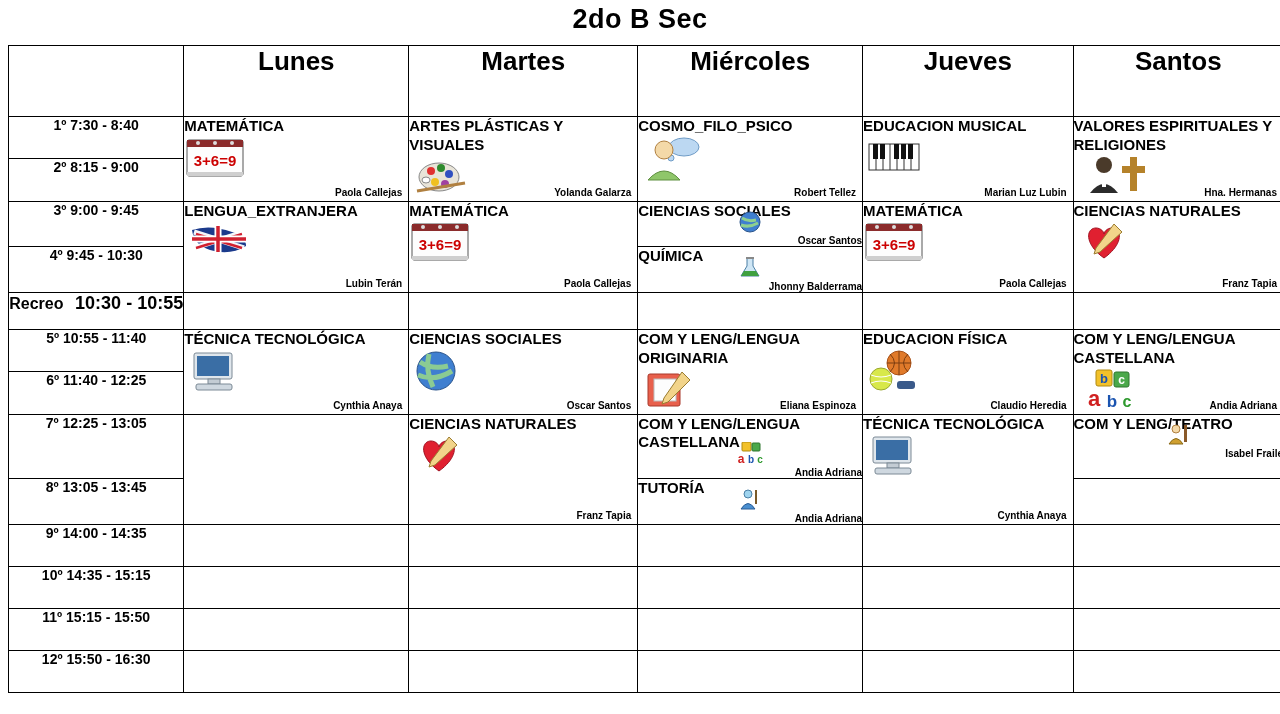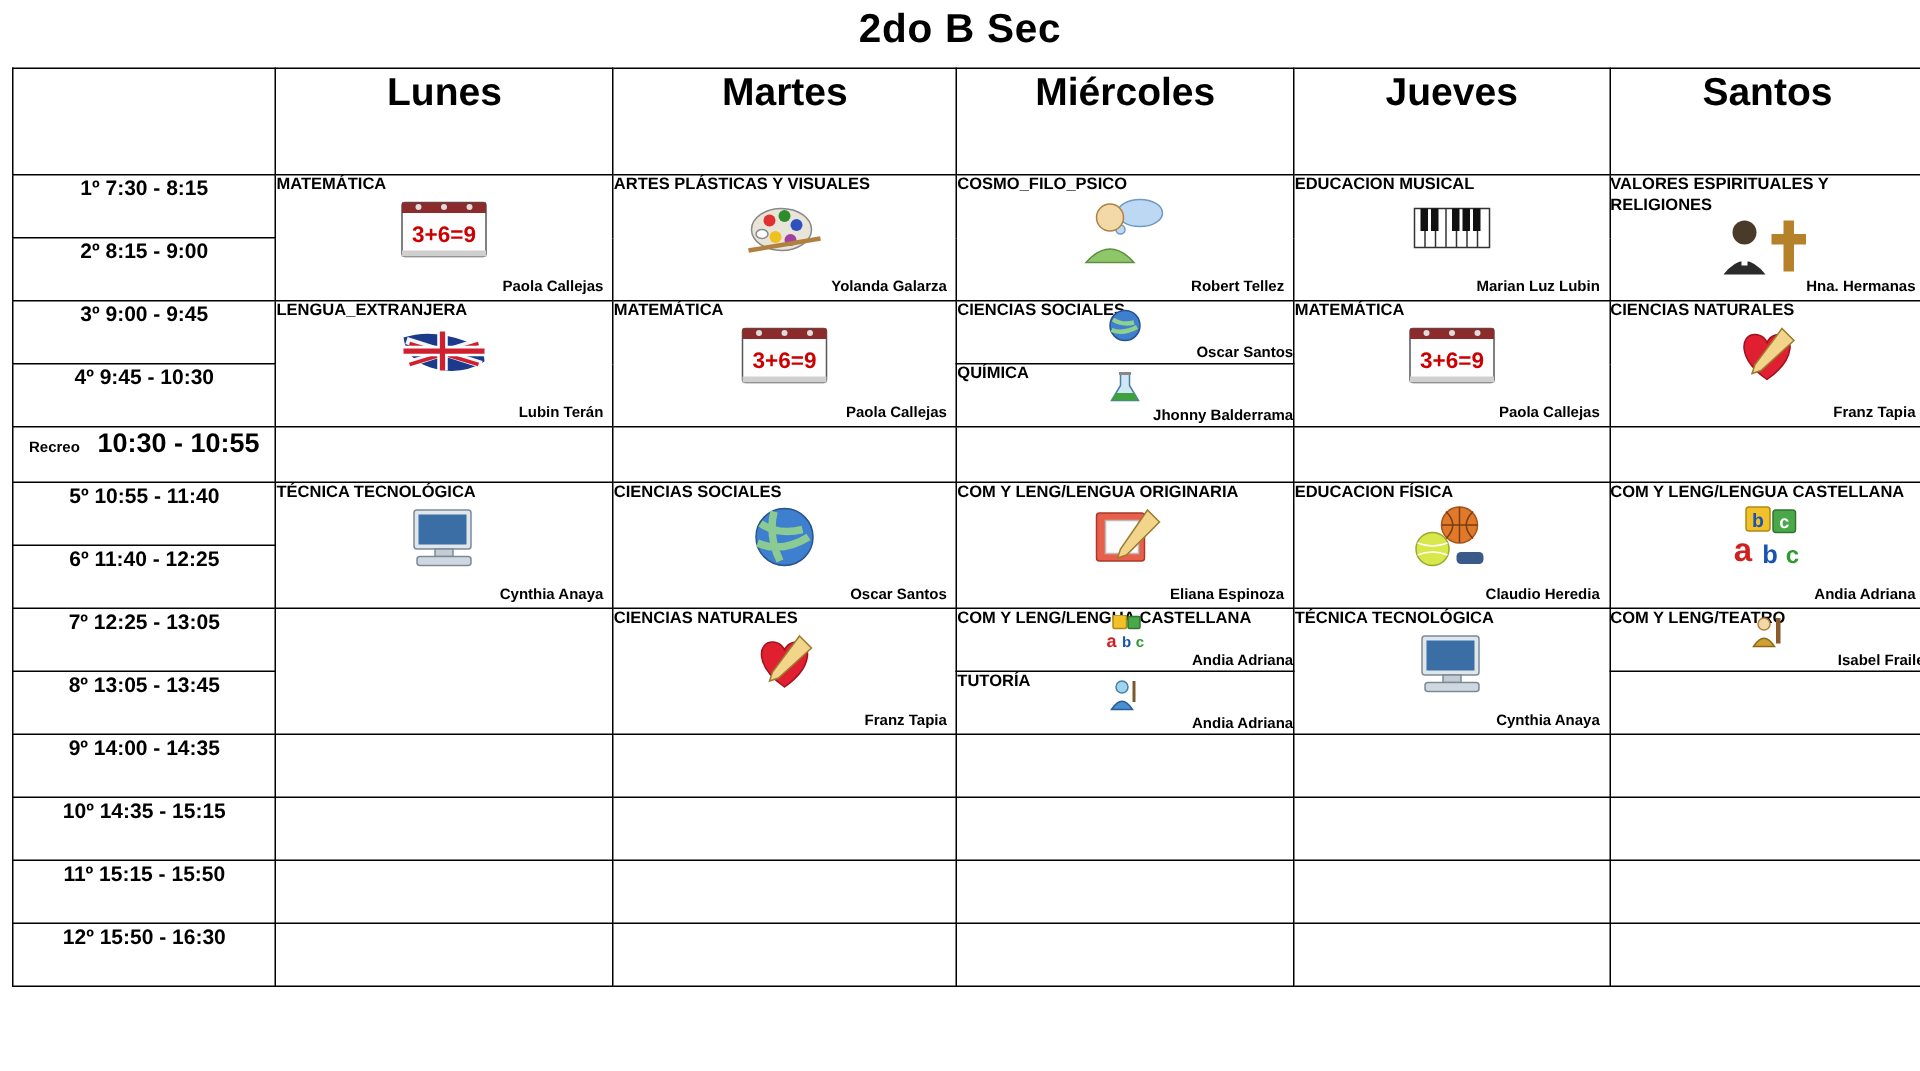--- a/index.html
+++ b/index.html
@@ -51,52 +51,51 @@
     vertical-align: middle;
     white-space: nowrap;
   }
   td.recreocell {
     text-align: center;
     font-size: 14px;
     font-weight: bold;
     vertical-align: middle;
     height: 36px;
   }
-  td.recreocell .rec-label { font-size: 10px; text-align: right; }
+  td.recreocell .rec-label { font-size: 16px; text-align: right; }
   td.recreocell .rec-time { font-size: 18px; font-weight: bold; text-align: center; }
   td.subjectcell {
     position: relative;
     padding: 4px 5px 3px 5px;
     height: 82px;
   }
   td.subjectcell.halfcell {
     height: 36px;
   }
   .subj-name {
-    font-size: 11px;
+    font-size: 15px;
     font-weight: bold;
     line-height: 1.25;
     text-transform: uppercase;
   }
   .subj-teacher {
     font-size: 10px;
     font-weight: bold;
     text-align: left;
     position: absolute;
     right: 6px;
     bottom: 3px;
   }
   .subj-teacher.inline {
     position: static;
     text-align: right;
     margin-top: 1px;
   }
   .icon-wrap {
     display: block;
-    text-align: center;
     margin-top: -2px;
     height: 48px;
   }
   .icon-wrap.tiny-right {
     height: 24px;
     text-align: center;
     margin-top: -10px;
   }
   .icon-wrap svg { display: inline-block; vertical-align: middle; }
   .empty { height: 41px; }
@@ -119,21 +118,21 @@
       <tr>
     <th class="cornercell"></th>
     <th class="daycell">Lunes</th>
     <th class="daycell">Martes</th>
     <th class="daycell">Miércoles</th>
     <th class="daycell">Jueves</th>
     <th class="daycell">Santos</th>
   </tr>
 
   <tr>
-    <td class="timecell">1º 7:30 - 8:15</td>
+    <td class="timecell">1º 7:30 - 8:40</td>
 
     <td class="subjectcell" rowspan="2">
       <div class="subj-name">MATEMÁTICA</div>
       <div class="icon-wrap">
         <svg width="62" height="46" viewBox="0 0 62 46">
           <rect x="3" y="6" width="56" height="36" rx="2" fill="#fdfdfd" stroke="#555"></rect>
           <rect x="3" y="6" width="56" height="7" fill="#8b2b2b"></rect>
           <circle cx="14" cy="9" r="2" fill="#ddd"></circle>
               <circle cx="31" cy="9" r="2" fill="#ddd"></circle>
               <circle cx="48" cy="9" r="2" fill="#ddd"></circle>

